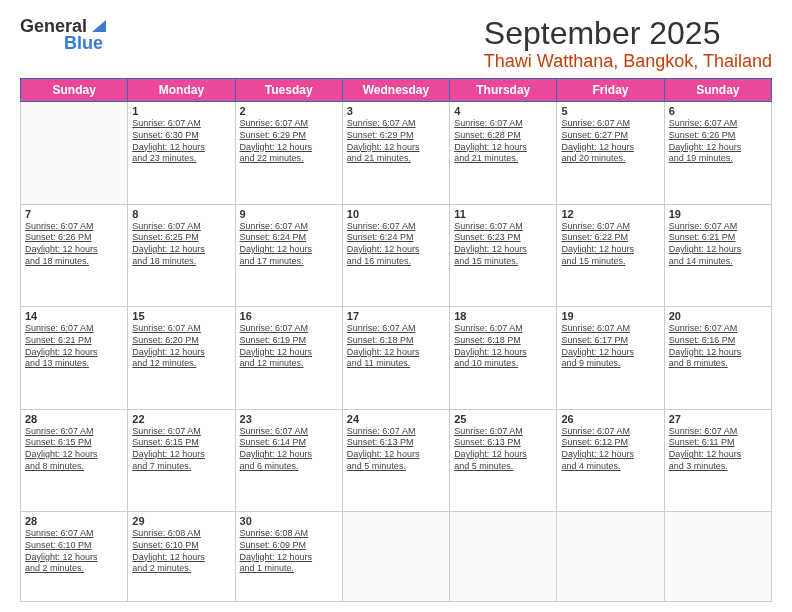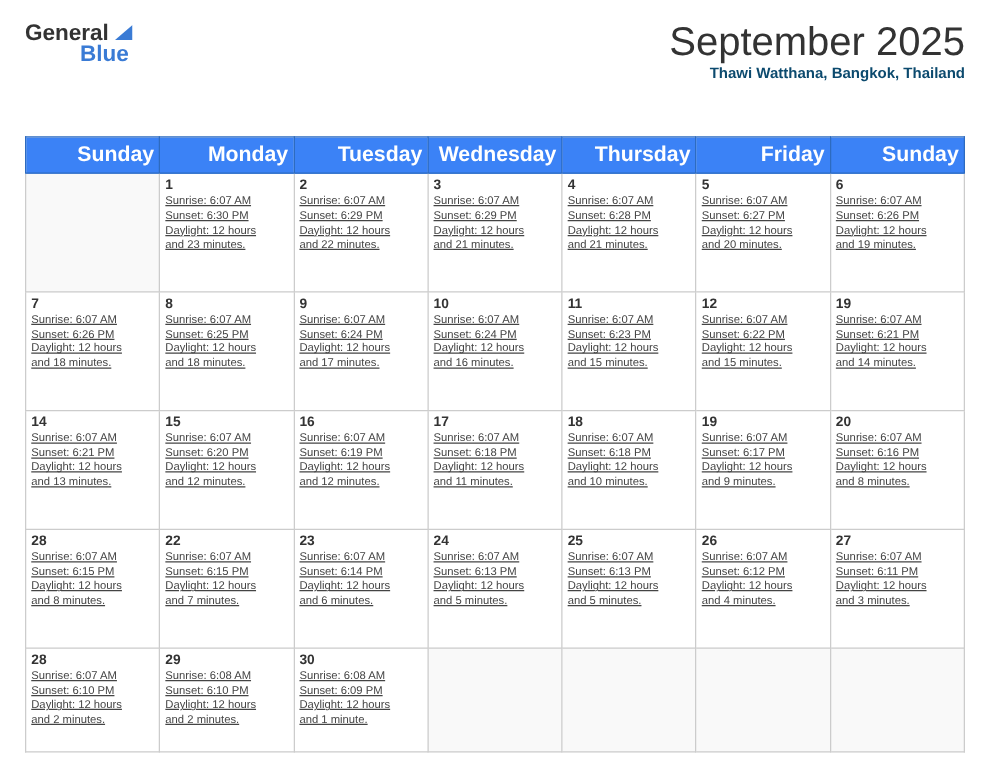--- a/index.html
+++ b/index.html
@@ -9,63 +9,60 @@
       width: 792px;
       height: 612px;
       overflow: hidden;
     }
     .page {
       width: 792px;
       height: 612px;
       padding: 16px 20px 10px 20px;
       display: flex;
       flex-direction: column;
-      gap: 38px;
     }
     .header {
       display: flex;
       align-items: flex-start;
       justify-content: space-between;
       margin-bottom: 6px;
     }
     .logo {
       display: flex;
       flex-direction: column;
       align-items: flex-start;
     }
     .logo-general { color: #333; }
     .logo-blue { color: #3a7bd5; }
     .title-block {
-      text-align: right;
     }
     .month-title {
       font-size: 32px;
       font-weight: normal;
       color: #333;
       line-height: 1.1;
     }
     .location {
-      font-size: 12px;
-      color: #0c4a6e;
-      font-weight: bold;
+      font-size: 18px;
+      color: #c2410c;
     }
     .calendar {
       flex: 1;
       border: 1px solid #ccc;
       border-collapse: collapse;
       width: 100%;
       table-layout: fixed;
     }
     .calendar th {
-      background-color: #3b82f6;
+      background-color: #ec4899;
       color: #fff;
-      font-size: 17px;
+      font-size: 12px;
       font-weight: bold;
       padding: 4px 4px;
-      text-align: right;
+      text-align: center;
       border: 1px solid #2d6bc0;
     }
     .calendar td {
       border: 1px solid #ccc;
       vertical-align: top;
       padding: 3px 4px;
       font-size: 9.5px;
       color: #333;
       height: 80px;
     }

